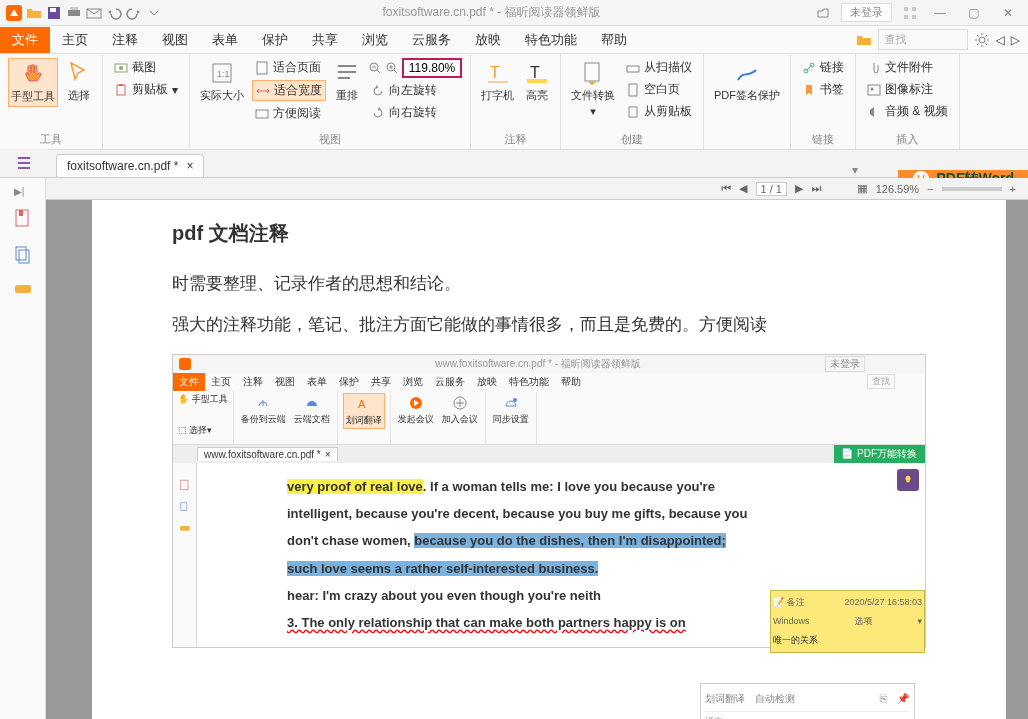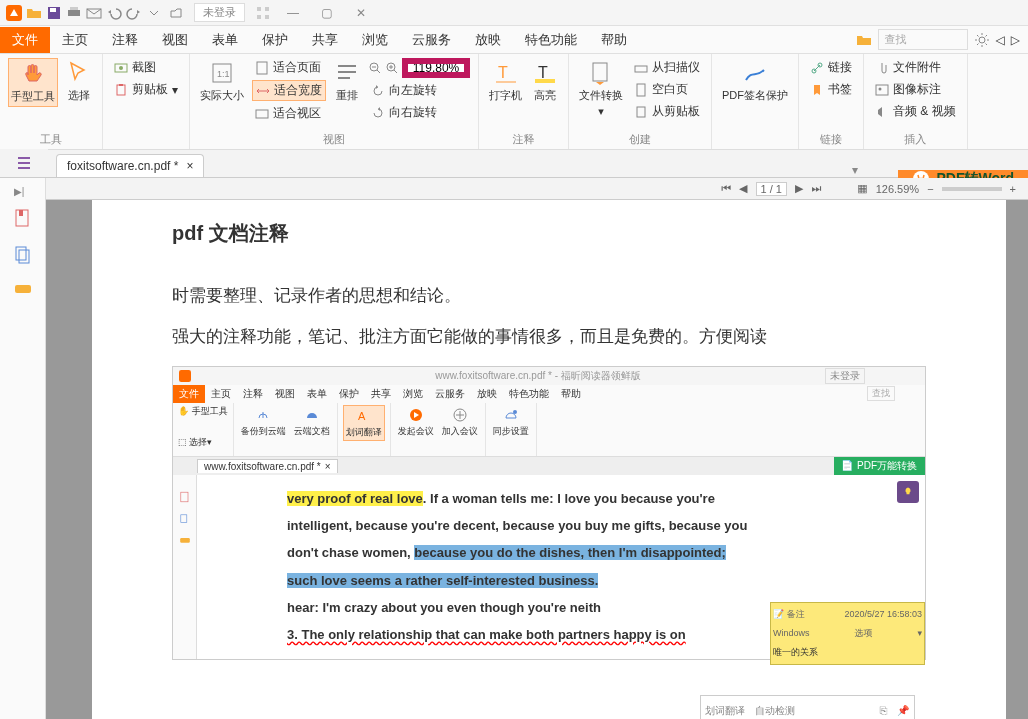--- a/index.html
+++ b/index.html
@@ -23,37 +23,37 @@
 .ribbon-group { border-right:1px solid #e5e5e5; padding:4px 8px 2px 8px; display:flex; flex-direction:column; justify-content:space-between; }
 .ribbon-group-label { text-align:center; font-size:11px; color:#888; }
 .ribbon-body { display:flex; gap:6px; align-items:flex-start; flex:1; }
 .big-btn { display:flex; flex-direction:column; align-items:center; gap:2px; font-size:11px; cursor:pointer; padding:2px; }
 .big-btn.active { background:#ffe4cc; border:1px solid #ffb070; }
 .big-icon { width:26px; height:26px; }
 .small-row { display:flex; flex-direction:column; gap:3px; font-size:12px; }
 .small-btn { display:flex; align-items:center; gap:4px; cursor:pointer; padding:1px 3px; white-space:nowrap; }
 .small-btn.active { background:#ffe4cc; border:1px solid #ffb070; }
 .sm-icon { width:14px; height:14px; display:inline-block; }
-.zoom-input { width:68px; height:20px; border:6px solid #be185d; font-size:12px; text-align:center; }
+.zoom-input { width:60px; height:20px; border:2px solid #be185d; font-size:12px; text-align:center; }
 
 .tabstrip { height:28px; background:#f3f3f3; display:flex; align-items:flex-end; border-bottom:1px solid #ccc; position:relative; }
 .side-logo { width:48px; height:28px; display:flex; align-items:center; justify-content:center; background:#f3f3f3; }
 .doc-tab { background:#fff; border:1px solid #ccc; border-bottom:none; border-radius:4px 4px 0 0; padding:4px 10px; font-size:12px; display:flex; align-items:center; gap:8px; margin-left:8px; }
 .pdf2word { position:absolute; right:0; top:0; height:28px; background:#ff8a2a; color:#14532d; display:flex; align-items:flex-start; gap:6px; padding:0 14px; font-size:14px; font-weight:bold;margin-top:20px; }
 
 .main { display:flex; height:calc(719px - 26px - 28px - 96px - 28px); }
 .sidebar { width:46px; background:#fafafa; border-right:1px solid #ddd; display:flex; flex-direction:column; align-items:center; gap:16px; padding-top:30px; }
 .sb-icon { width:20px; height:20px; }
 
 .content { flex:1; background:#999; position:relative; overflow:hidden; }
 .nav-strip { height:22px; background:#f3f3f3; border-bottom:1px solid #ccc; display:flex; align-items:center; justify-content:flex-end; gap:8px; padding:0 12px; font-size:11px; color:#666; }
 .page-field { border:1px solid #ccc; padding:0 4px; background:#fff; }
 
 .paper { position:absolute; top:22px; left:46px; right:22px; bottom:0; background:#fff; padding:20px 80px; overflow:hidden; }
-.paper h2 { font-size:20px; margin-bottom:30px; }
+.paper h2 { font-size:20px; margin-bottom:18px; }
 .paper p { font-size:17px; line-height:2.2; margin-bottom:4px; }
 
 .lightbulb { position:absolute; right:28px; top:40px; width:30px; height:30px; background:#6b4a8a; border-radius:4px; display:flex; align-items:center; justify-content:center; }
 
 .nested { margin-top:10px; border:1px solid #ccc; }
 .nested-titlebar { height:18px; background:#f5f5f5; display:flex; align-items:center; font-size:10px; }
 .nested-title { flex:1; text-align:center; color:#999; }
 .nested-menu { height:18px; background:#fafafa; display:flex; align-items:center; font-size:10px; }
 .nested-menu-item { padding:2px 6px; }
 .nested-menu-item.active { background:#ff6a00; color:#fff; }
@@ -129,20 +129,21 @@
           <path d="M6 4a5 5 0 1 0 5 5" fill="none" stroke="#888" stroke-width="1.5"></path>
           <path d="M11 9l3-2-3-2z" fill="#888"></path>
         </svg>
       </span>
     <span class="qat-icon">
         <svg viewBox="0 0 16 16">
           <path d="M4 6l4 4 4-4" stroke="#888" fill="none"></path>
         </svg>
       </span>
   </div>
+  <div class="title-text">foxitsoftware.cn.pdf * - 福昕阅读器领鲜版</div>
   <div class="titlebar-right">
     <span class="qat-icon">
         <svg viewBox="0 0 16 16">
           <path d="M3 12V6h4l2-2h4v8z" fill="none" stroke="#888"></path>
         </svg>
       </span>
     <span class="login-box">未登录</span>
     <span class="qat-icon">
         <svg viewBox="0 0 16 16">
           <rect x="2" y="2" width="4" height="4" fill="#ccc"></rect>
@@ -255,21 +256,21 @@
               </svg>
             </span>
             <span>适合宽度</span>
           </div>
         <div class="small-btn">
             <span class="sm-icon">
               <svg viewBox="0 0 14 14">
                 <rect x="1" y="3" width="12" height="8" fill="none" stroke="#888"></rect>
               </svg>
             </span>
-            <span>适合视区</span>
+            <span>方便阅读</span>
           </div>
       </div>
       <div class="big-btn">
         <svg class="big-icon" viewBox="0 0 26 26">
             <path d="M4 6h18M4 12h18M4 18h12" stroke="#888" stroke-width="2"></path>
           </svg>
         <span>重排</span>
       </div>
       <div class="small-row">
         <div style="display:flex;gap:3px;align-items:center;">

